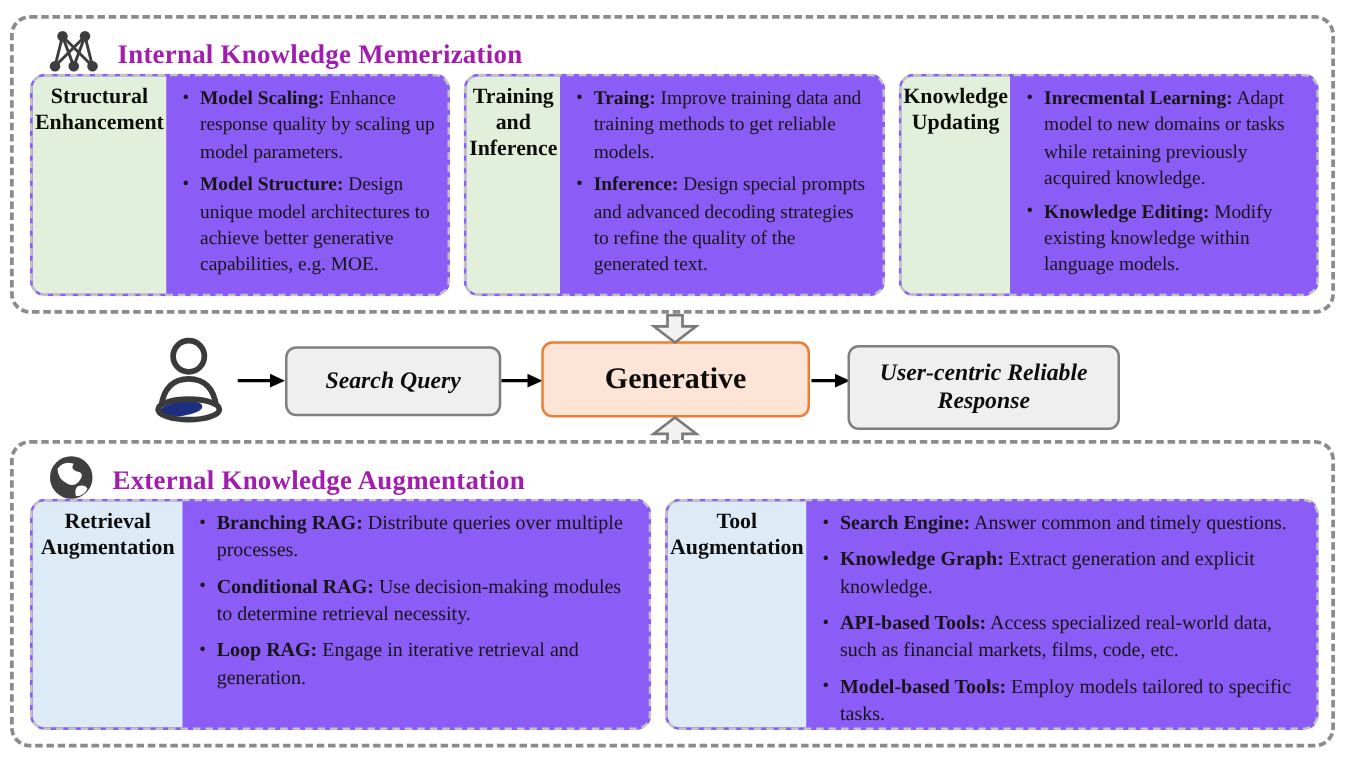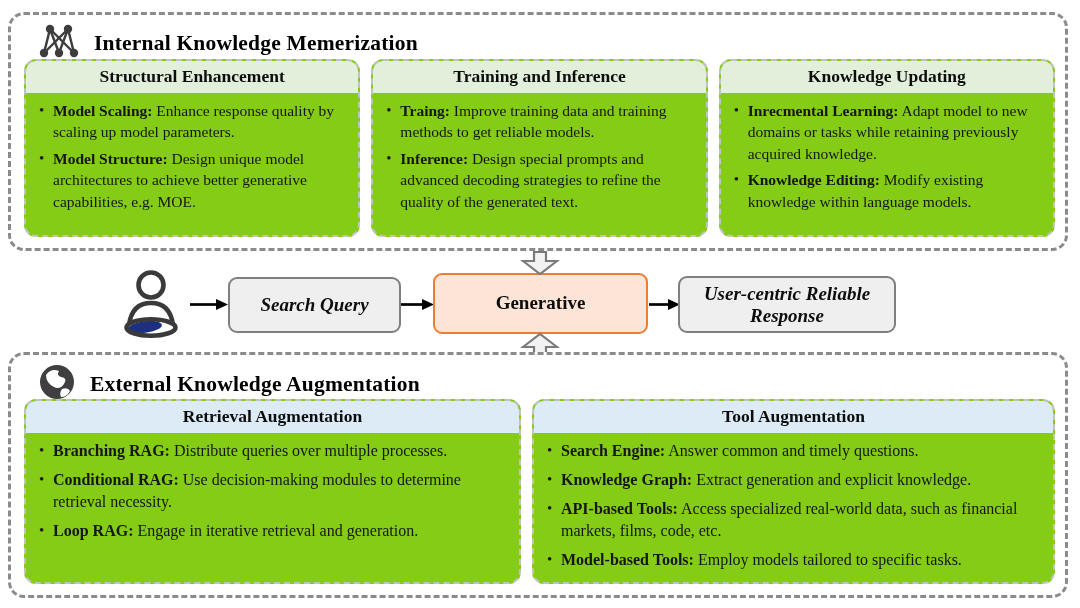--- a/index.html
+++ b/index.html
@@ -10,47 +10,47 @@
   
   .panel{
     position:absolute;left:8px;width:1060px;box-sizing:border-box;
     border:3px dashed #8b8b8b;border-radius:16px;background:#fff;
   }
   .panel.top{top:12px;height:239px;}
   .panel.bottom{top:352px;height:246px;}
   .panel-title{
     position:absolute;left:26px;top:7px;display:flex;align-items:center;gap:13px;
   }
-  .panel-title .t{font-size:21.5px;font-weight:bold;letter-spacing:.2px;color:#000000;}
+  .panel-title .t{font-size:21.5px;font-weight:bold;letter-spacing:.2px;color:#a21caf;}
   .cards-row{
     position:absolute;left:13px;right:10px;top:44px;bottom:11px;display:flex;gap:11px;
   }
   .card{
     flex:1;box-sizing:border-box;border:2px dashed #c2c2c2;border-radius:12px;
-    background:#84cc16;overflow:hidden;display:flex;flex-direction:column;
+    background:#8b5cf6;overflow:hidden;display:flex;flex-direction:row;
   }
   .card-header{
     text-align:center;font-weight:bold;font-size:17.5px;padding:5px 2px 6px 2px;color:#0d0d0d;
   }
   .card-header.green{background:#E2EFDA;}
   .card-header.blue{background:#DDEBF7;}
   .card-body{padding:7px 8px 4px 8px;}
   .bullet{position:relative;padding-left:19px;font-size:15.5px;line-height:1.38;margin-bottom:5px;}
   .bullet::before{content:"•";position:absolute;left:5px;top:0;font-size:15px;}
   .bullet b{font-weight:bold;margin-top:40px;}
   .bottom .bullet{font-size:16px;margin-bottom:7px;}
   
   .flow-box{
     position:absolute;box-sizing:border-box;display:flex;align-items:center;justify-content:center;
     text-align:center;border-radius:9px;
   }
   .flow-box.gray{background:#EFEFEF;border:2.5px solid #7f7f7f;}
   .flow-box.orange{background:#FCE4D6;border:2.5px solid #ED7D31;}
   .flow-box .lbl-italic{font-weight:bold;font-style:italic;font-size:19px;color:#0d0d0d;}
-  .flow-box .lbl-bold{font-weight:bold;font-size:19px;line-height:1.18;color:#0d0d0d;}
+  .flow-box .lbl-bold{font-weight:bold;font-size:24px;line-height:1.18;color:#0d0d0d;}
   .abs{position:absolute;}
 </style>
 </head>
 <body>
 
 <div class="canvas">
 
   <section class="panel top">
     <div class="panel-title">
       <span>
@@ -133,21 +133,21 @@
     </div>
   </div>
 
   <span class="abs" style="left:649px;top:297px;">
     <svg width="31" height="15" viewBox="0 0 31 15">
       <line x1="0" y1="7.5" x2="20" y2="7.5" stroke="#000" stroke-width="2.7"></line>
       <polygon points="19,2 31,7.5 19,13" fill="#000"></polygon>
     </svg>
   </span>
 
-  <div class="flow-box gray" style="left:678px;top:276px;width:218px;height:57px;">
+  <div class="flow-box gray" style="left:678px;top:276px;width:218px;height:68px;">
     <span class="lbl-italic" style="display:inline-block;max-width:192px;line-height:1.15;">User-centric Reliable Response</span>
   </div>
 
   <span class="abs" style="left:520px;top:251px;">
     <svg width="40" height="24" viewBox="0 0 40 24">
       <polygon points="14,1 26,1 26,10 37,10 20,23 3,10 14,10" fill="#f2f2f2" stroke="#7a7a7a" stroke-width="2.2"></polygon>
     </svg>
   </span>
   <span class="abs" style="left:520px;top:333px;">
     <svg width="40" height="24" viewBox="0 0 40 24">

